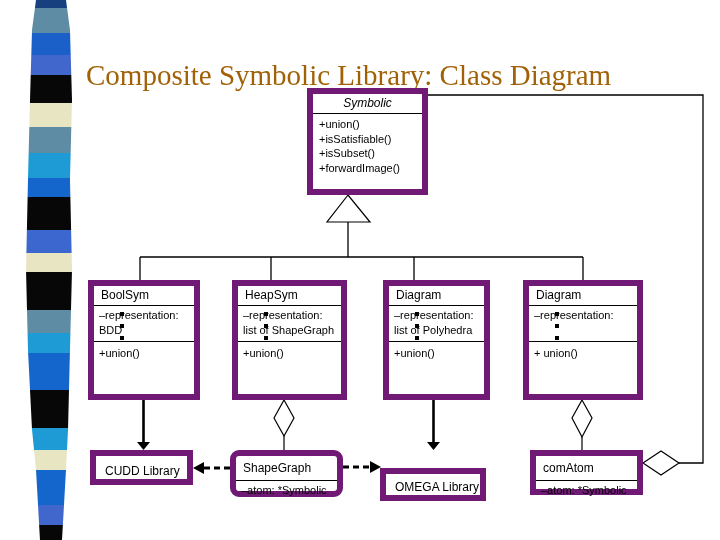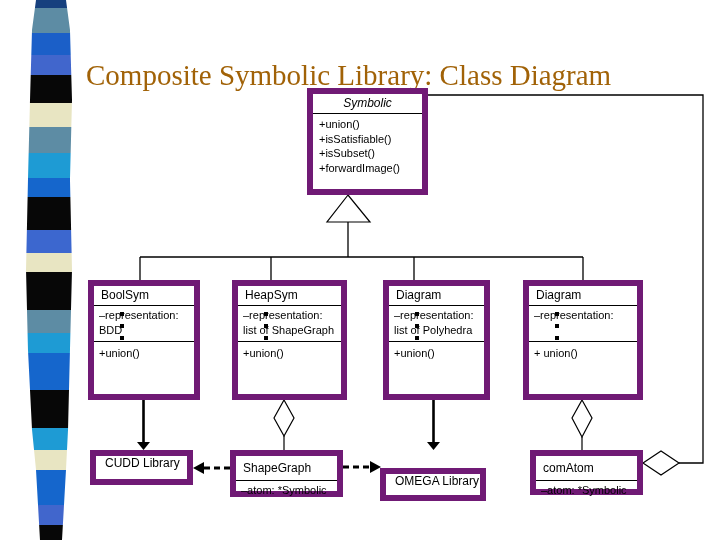--- a/index.html
+++ b/index.html
@@ -41,27 +41,27 @@
   .sub .hdr{height:20px;}
   .sub .attrs{height:36px;}
   .box-bool{left:88px;width:112px;}
   .box-heap{left:232px;width:115px;}
   .box-int{left:383px;width:107px;}
   .box-comp{left:523px;width:120px;}
   
   .dots{position:absolute;left:26px;top:26px;display:flex;flex-direction:column;gap:8px;}
   .dots i{display:block;width:4px;height:4px;background:#000;}
   
-  .lib{display:flex;align-items:flex-start;font-size:12px;padding-left:9px;}
+  .lib{display:flex;align-items:flex-end;font-size:12px;padding-left:9px;}
   .box-cudd{left:90px;top:450px;width:103px;height:35px;}
   .box-omega{left:380px;top:468px;width:106px;height:33px;}
   .two{font-size:11px;}
   .two .hdr{height:25px;}
   .two .attr2{padding:2px 5px 0 5px;}
-  .box-shape{left:230px;top:450px;width:113px;height:47px;}
+  .box-shape{left:230px;top:450px;width:113px;height:47px;border-radius:9px;}
   .box-compatom{left:530px;top:450px;width:113px;height:45px;}
   
   .connectors{position:absolute;left:0;top:0;pointer-events:none;}
 </style>
 </head>
 <body>
 
 <div class="slide">
 
   <div class="stripe">

